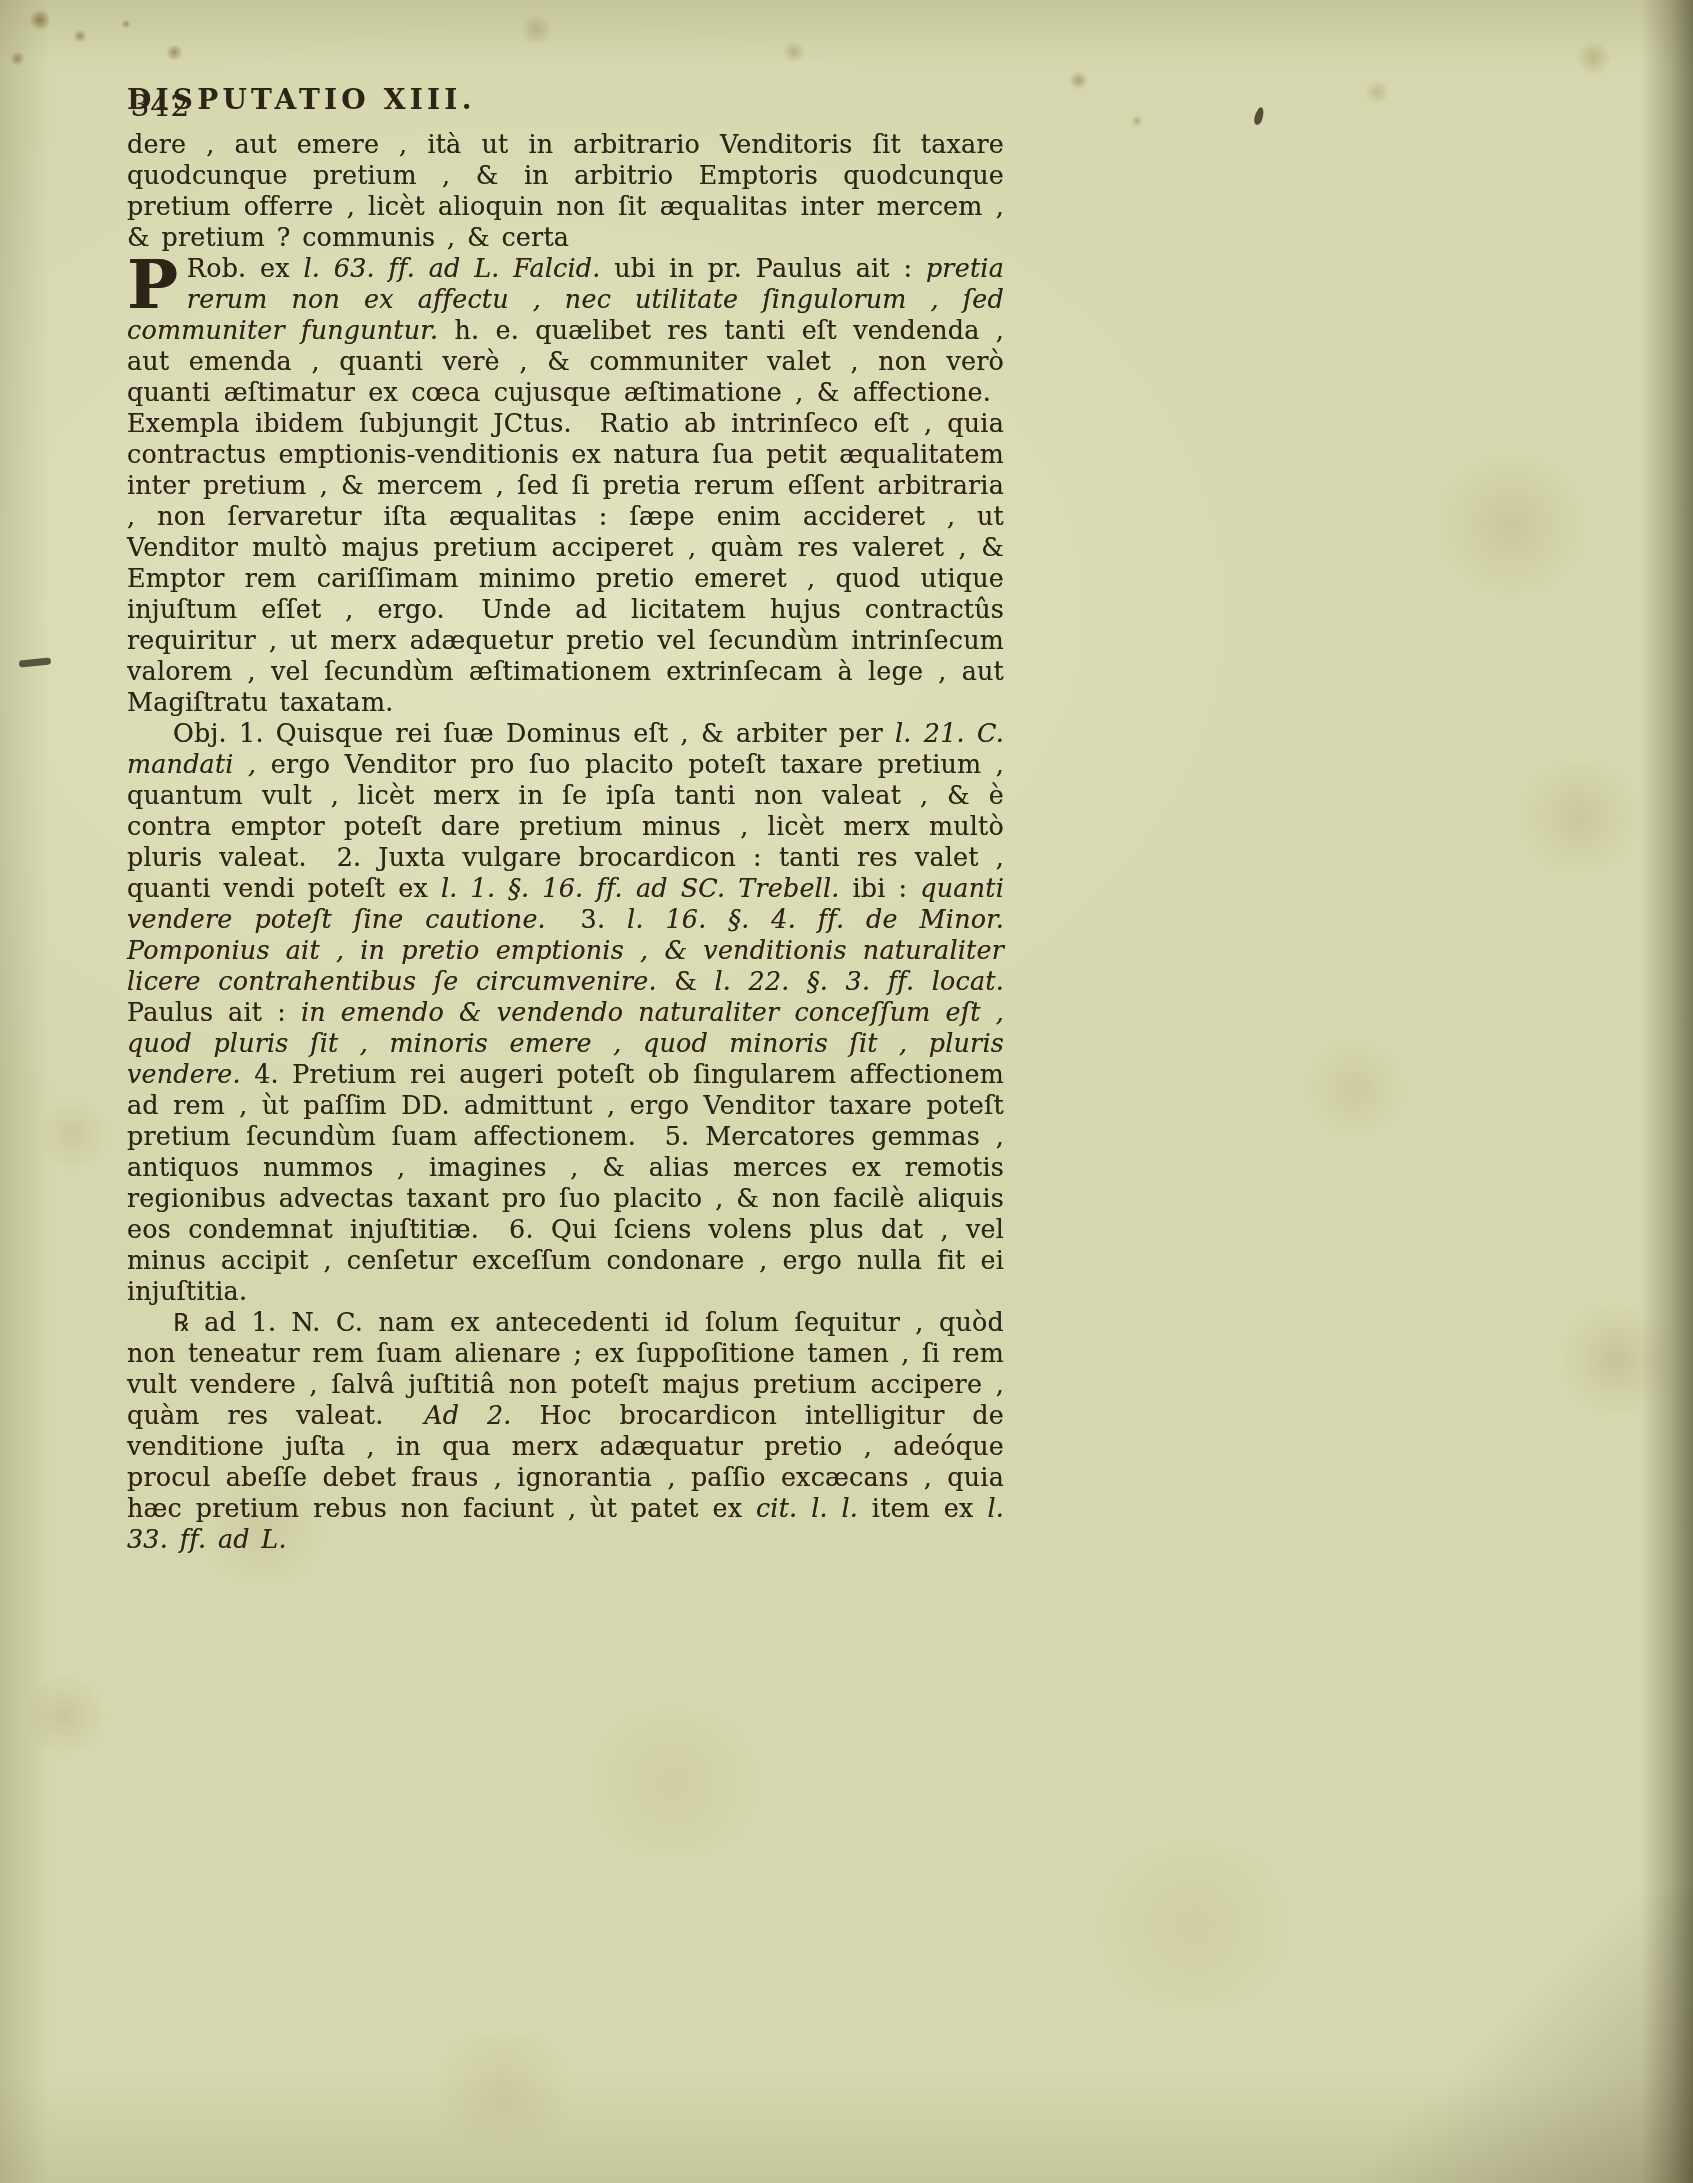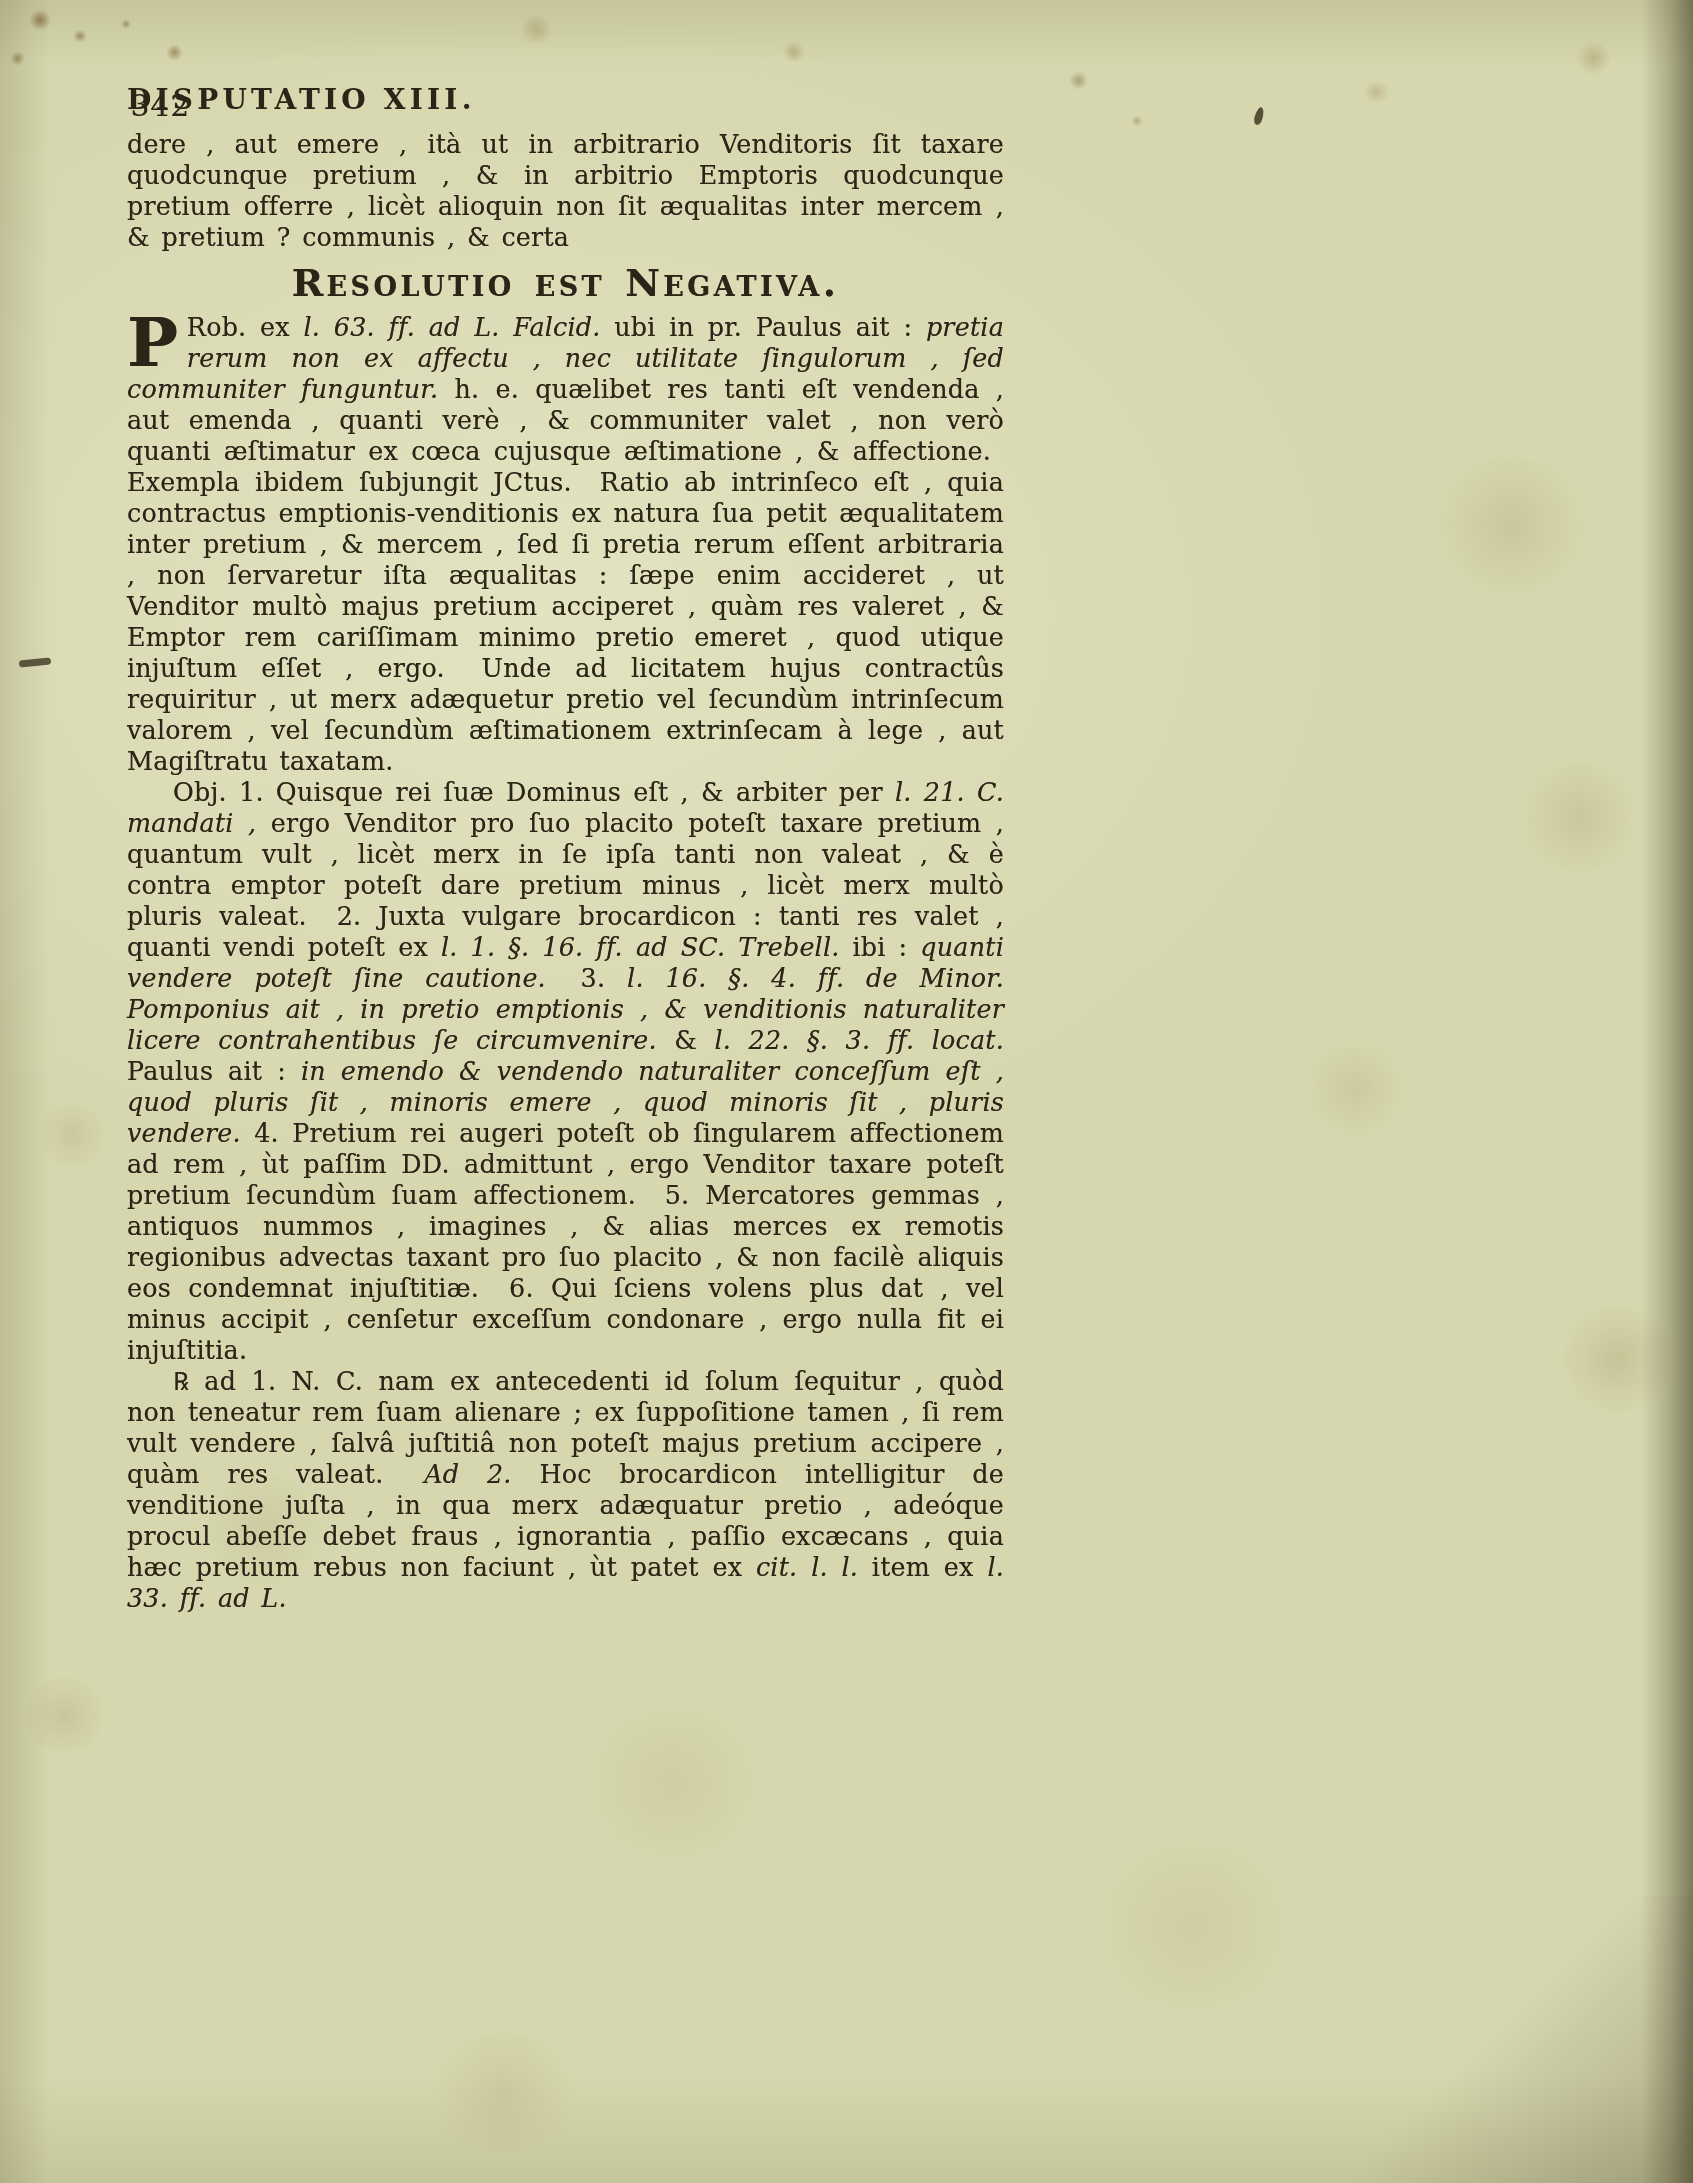--- a/index.html
+++ b/index.html
@@ -92,21 +92,20 @@
   <div class="mark-dash"></div>
   <div class="mark-tick"></div>
 
   <div class="textblock">
     <div class="pagehead">
       <span class="pagenum">342</span>
       <span class="runhead">DISPUTATIO XIII.</span>
     </div>
     <div class="body-text">
         <p class="para"><span>dere , aut emere , ità ut in arbitrario Venditoris ſit taxare quodcunque pretium , &amp; in arbitrio Emptoris quodcunque pretium offerre , licèt alioquin non ſit æqualitas inter mercem , &amp; pretium ? communis , &amp; certa</span></p>
-        <div class="section-heading">Resolutio est Negativa.</div>
         <p class="para"><span class="dropcap">P</span><span>Rob. ex </span><span class="it">l. 63. ff. ad L. Falcid.</span><span> ubi in pr. Paulus ait : </span><span class="it">pretia rerum non ex affectu , nec utilitate ſingulorum , ſed communiter funguntur.</span><span> h. e. quælibet res tanti eſt vendenda , aut emenda , quanti verè , &amp; communiter valet , non verò quanti æſtimatur ex cœca cujusque æſtimatione , &amp; affectione.  Exempla ibidem ſubjungit JCtus.  Ratio ab intrinſeco eſt , quia contractus emptionis-venditionis ex natura ſua petit æqualitatem inter pretium , &amp; mercem , ſed ſi pretia rerum eſſent arbitraria , non ſervaretur iſta æqualitas : ſæpe enim accideret , ut Venditor multò majus pretium acciperet , quàm res valeret , &amp; Emptor rem cariſſimam minimo pretio emeret , quod utique injuſtum eſſet , ergo.  Unde ad licitatem hujus contractûs requiritur , ut merx adæquetur pretio vel ſecundùm intrinſecum valorem , vel ſecundùm æſtimationem extrinſecam à lege , aut Magiſtratu taxatam.</span></p>
         <p class="para indent"><span>Obj. 1. Quisque rei ſuæ Dominus eſt , &amp; arbiter per </span><span class="it">l. 21. C. mandati ,</span><span> ergo Venditor pro ſuo placito poteſt taxare pretium , quantum vult , licèt merx in ſe ipſa tanti non valeat , &amp; è contra emptor poteſt dare pretium minus , licèt merx multò pluris valeat.  2. Juxta vulgare brocardicon : tanti res valet , quanti vendi poteſt ex </span><span class="it">l. 1. §. 16. ff. ad SC. Trebell.</span><span> ibi : </span><span class="it">quanti vendere poteſt ſine cautione.</span><span>  3. </span><span class="it">l. 16. §. 4. ff. de Minor. Pomponius ait , in pretio emptionis , &amp; venditionis naturaliter licere contrahentibus ſe circumvenire.</span><span> &amp; </span><span class="it">l. 22. §. 3. ff. locat.</span><span> Paulus ait : </span><span class="it">in emendo &amp; vendendo naturaliter conceſſum eſt , quod pluris ſit , minoris emere , quod minoris ſit , pluris vendere.</span><span> 4. Pretium rei augeri poteſt ob ſingularem affectionem ad rem , ùt paſſim DD. admittunt , ergo Venditor taxare poteſt pretium ſecundùm ſuam affectionem.  5. Mercatores gemmas , antiquos nummos , imagines , &amp; alias merces ex remotis regionibus advectas taxant pro ſuo placito , &amp; non facilè aliquis eos condemnat injuſtitiæ.  6. Qui ſciens volens plus dat , vel minus accipit , cenſetur exceſſum condonare , ergo nulla fit ei injuſtitia.</span></p>
         <p class="para indent"><span>℞ ad 1. N. C. nam ex antecedenti id ſolum ſequitur , quòd non teneatur rem ſuam alienare ; ex ſuppoſitione tamen , ſi rem vult vendere , ſalvâ juſtitiâ non poteſt majus pretium accipere , quàm res valeat.  </span><span class="it">Ad 2.</span><span> Hoc brocardicon intelligitur de venditione juſta , in qua merx adæquatur pretio , adeóque procul abeſſe debet fraus , ignorantia , paſſio excæcans , quia hæc pretium rebus non faciunt , ùt patet ex </span><span class="it">cit. l. l.</span><span> item ex </span><span class="it">l. 33. ff. ad L.</span></p>
       </div>
   </div>
 
   <div class="edge-right"></div>
   <div class="corner-curl"></div>
 </div>
 

